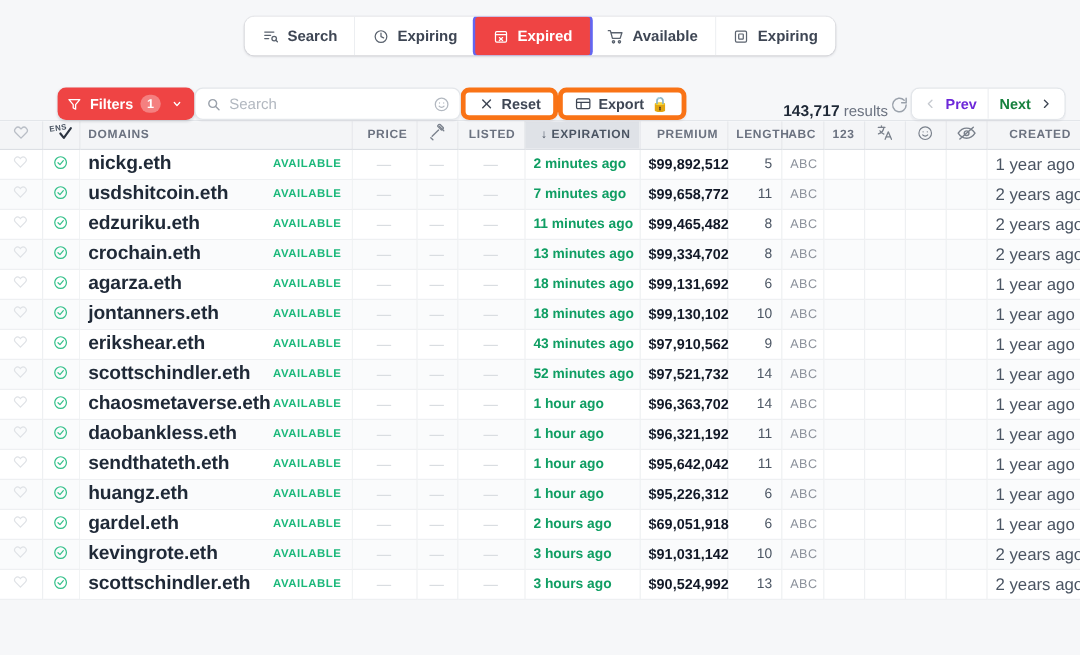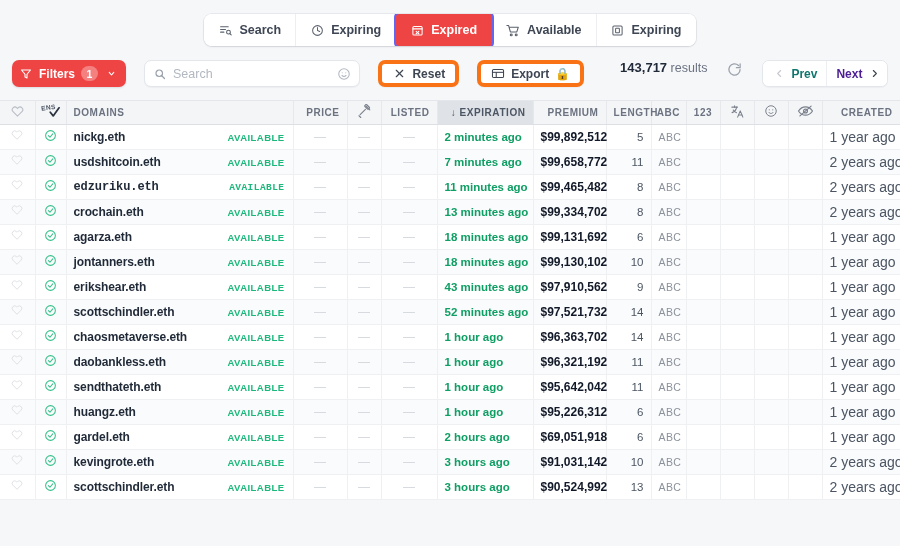--- a/index.html
+++ b/index.html
@@ -41,24 +41,25 @@
     border-right-color: #ef4444;
     position: relative; z-index: 2;
     border-radius: 3px;
   }
   .seg-ico { width: 14px; height: 14px; display: inline-flex; align-items: center; justify-content: center; flex: 0 0 14px; }
   .seg-ico svg { display: block; }
 
   
   .toolbar {
     height: 40px;
-    display: flex; align-items: flex-start;
+    display: flex; align-items: flex-end;
     padding: 0 12px;
-    gap: 18px;
+    gap: 0;
     background: #f6f7f9;
+    margin-left: 36px;
   }
   .filters-btn {
     display: flex; align-items: center; gap: 6px;
     background: #ef4444; color: #fff;
     border: none; border-radius: 7px;
     height: 27px; padding: 0 8px 0 7px;
     font-size: 12px; font-weight: 700;
     cursor: pointer;
     box-shadow: 0 1px 2px rgba(16,24,40,.12);
   }
@@ -123,25 +124,25 @@
     border: 1px solid #e3e6ea;
     border-radius: 7px;
     overflow: hidden;
     height: 27px;
     box-shadow: 0 1px 1px rgba(16,24,40,.04);
   }
   .pager button {
     display: flex; align-items: center; gap: 5px;
     background: #fff; border: none;
     padding: 0 9px;
-    font-size: 12px; font-weight: 700; color: #4c1d95;
+    font-size: 12px; font-weight: 700; color: #15803d;
     cursor: pointer; height: 100%;
     font-family: inherit;
   }
-  .pager .prev { color: #0f766e; border-right: 1px solid #eceef1; cursor: default; }
+  .pager .prev { color: #6d28d9; border-right: 1px solid #eceef1; cursor: default; }
 
   
   .table-scroll {
     height: 400px;
     overflow: hidden;
     background: #fff;
     border-top: 1px solid #e3e6ea;
   }
   table { border-collapse: collapse; width: 900px; table-layout: fixed; }
 
@@ -171,21 +172,21 @@
     color: #374151;
     white-space: nowrap;
     vertical-align: middle;
   }
   tbody tr:nth-child(even) td { background: #fafbfc; }
   tbody tr:nth-child(odd) td { background: #ffffff; }
 
   td.c { text-align: center; padding: 0; }
   td.dash { color: #d3d7dc; text-align: center; font-size: 12px; }
 
-  .domain-name { font-size: 12px; font-weight: 700; color: #1f2937; letter-spacing: -.1px; }
+  .domain-name { font-size: 16px; font-weight: 700; color: #1f2937; letter-spacing: -.1px; }
   .avail { color: #1ab87a; font-size: 9.5px; font-weight: 700; letter-spacing: .45px; text-align: right; }
   .exp { color: #0f9e63; font-weight: 700; font-size: 11.5px; text-align: left; }
   .premium { color: #111827; font-weight: 700; font-size: 12px; text-align: right; }
   .len { color: #4b5563; font-size: 11.5px; text-align: right; }
   .abc { color: #8b919b; font-size: 10.5px; letter-spacing: .4px; text-align: left; }
   .created { color: #4b5563; font-size: 14px; text-align: left; }
 
   .heart { color: #dfe2e6; display: inline-flex; }
   .check { color: #35c08a; display: inline-flex; }
   .ens-head { display: inline-flex; align-items: center; justify-content: center; }
@@ -490,21 +491,21 @@
               <svg width="12" height="12" viewBox="0 0 24 24" fill="none" stroke="#dfe2e6" stroke-width="2">
                 <path d="M12 20.5 3.8 12.3a5 5 0 0 1 7.1-7.1l1.1 1.1 1.1-1.1a5 5 0 1 1 7.1 7.1z"></path>
               </svg>
             </span></td>
           <td class="c"><span class="check">
               <svg width="13" height="13" viewBox="0 0 24 24" fill="none" stroke="#35c08a" stroke-width="1.9">
                 <circle cx="12" cy="12" r="9"></circle>
                 <polyline points="8 12.2 11 15.2 16.2 9" stroke-linecap="round" stroke-linejoin="round"></polyline>
               </svg>
             </span></td>
-          <td style="position:relative;font-family:Liberation Mono, monospace;"><span class="domain-name">edzuriku.eth</span><span class="avail" style="position:absolute;right:8px;top:50%;transform:translateY(-50%);">AVAILABLE</span></td>
+          <td style="position:relative;"><span class="domain-name">edzuriku.eth</span><span class="avail" style="position:absolute;right:8px;top:50%;transform:translateY(-50%);">AVAILABLE</span></td>
           <td class="dash">—</td>
           <td class="dash">—</td>
           <td class="dash">—</td>
           <td class="exp">11 minutes ago</td>
           <td class="premium">$99,465,482</td>
           <td class="len">8</td>
           <td class="abc" style="padding-left:7px;">ABC</td>
           <td></td>
           <td></td>
           <td></td>

